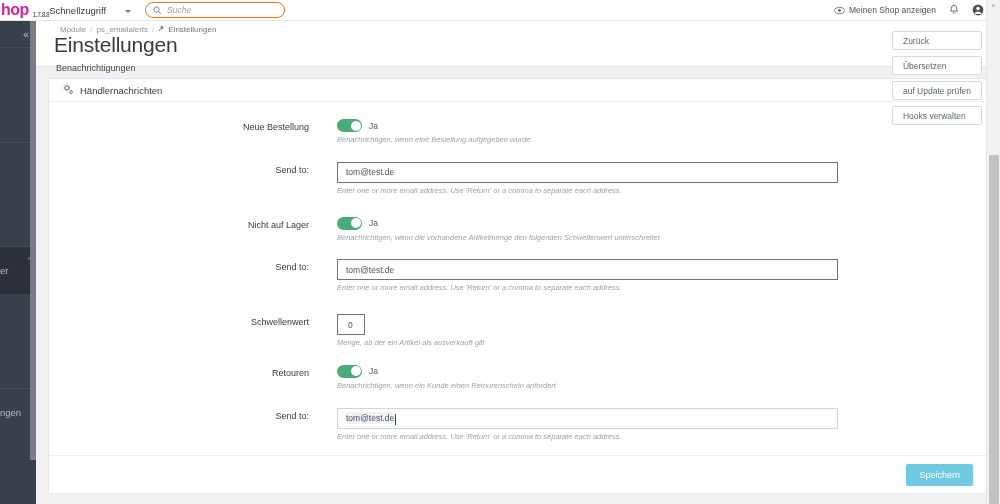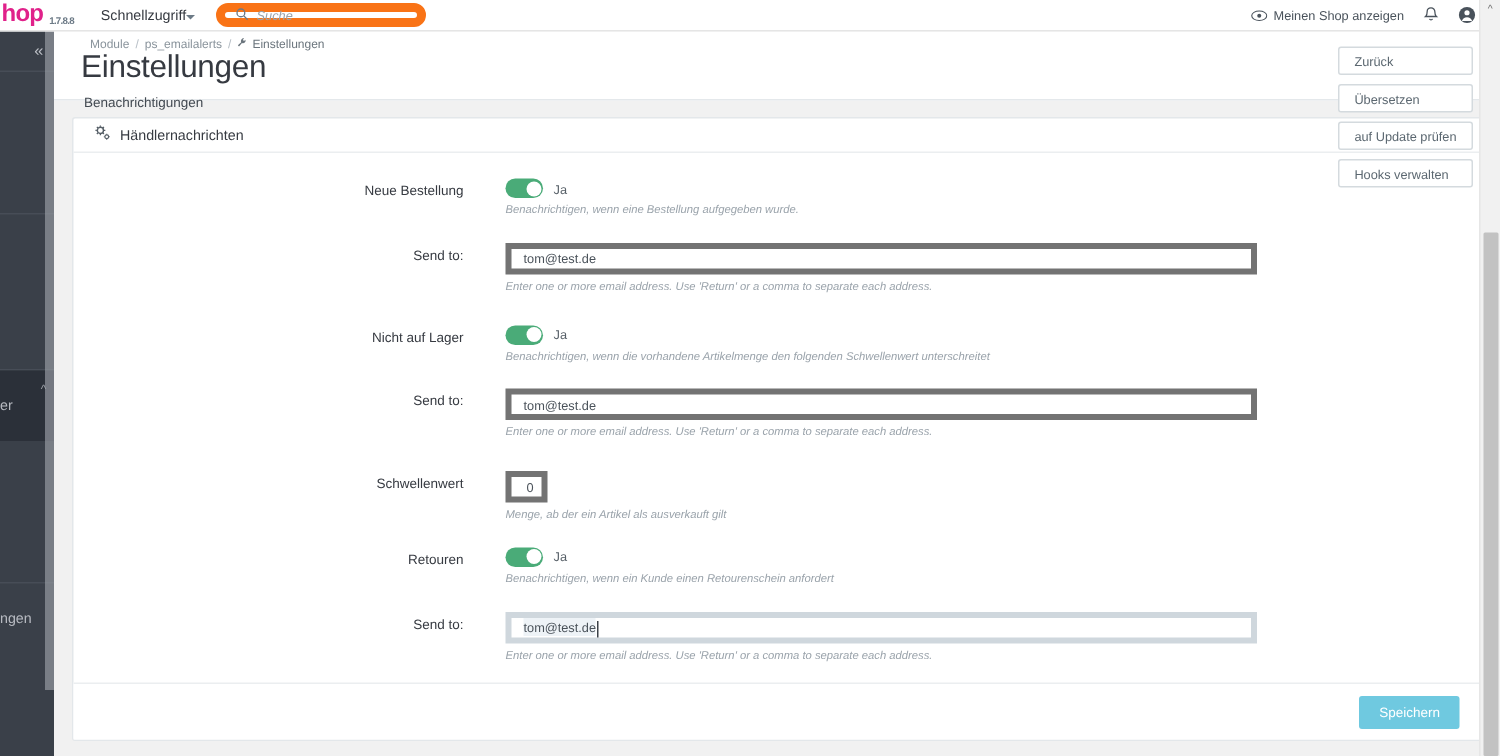--- a/index.html
+++ b/index.html
@@ -70,31 +70,31 @@
   .logo {
     font-size: 16px; font-weight: bold; color: #e0218a;
     letter-spacing: -.5px; margin-left: 0px; line-height: 1;
     padding-left: 1px;
   }
   .logo-ver {
     font-size: 6.5px; color: #6c7a86; margin-left: 4px;
     position: relative; top: 2px;
   }
   .quick {
-    font-size: 9.5px; color: #363a41; margin-left: 18px;
-    display: flex; align-items: center; gap: 0; cursor: pointer;
+    font-size: 9.5px; color: #363a41; margin-left: 0;
+    display: flex; align-items: center; gap: 19px; cursor: pointer;
   }
   .caret-d {
     width: 0; height: 0; border-left: 3px solid transparent;
     border-right: 3px solid transparent; border-top: 3.5px solid #6c7a86;
     position: relative; top: 1px;
   }
   .searchbox {
     margin-left: 14px; width: 140px; height: 16px;
-    border: 6px solid #f97316; border-radius: 9px;
+    border: 1px solid #f97316; border-radius: 9px;
     display: flex; align-items: center; padding: 0 7px; gap: 5px;
     background: #fff;
   }
   .search-ph { font-size: 8.5px; color: #9aa3ab; font-style: italic; }
   .topbar-right {
     margin-left: auto; display: flex; align-items: center;
     gap: 13px; padding-right: 16px;
   }
   .tb-link {
     font-size: 8.5px; color: #49525b;
@@ -172,21 +172,21 @@
     background: #4aab78; position: relative; cursor: pointer;
   }
   .toggle .knob {
     position: absolute; right: 1.5px; top: 1.5px;
     width: 10px; height: 10px; border-radius: 50%;
     background: #fff;
   }
   .toggle-lbl { font-size: 8.5px; color: #555e66; }
 
   .inp {
-    height: 21px; border: 4px solid #737373; border-radius: 0;
+    height: 21px; border: 1px solid #737373; border-radius: 0;
     background: #fff; font-size: 8.5px; color: #4a525a;
     display: flex; align-items: center; padding: 0 8px;
     width: 500px;
   }
   .inp.wide { width: 501px; }
   .inp.small { width: 28px; justify-content: flex-start; padding: 0 0 0 10px; }
   .inp.focused {
     border-color: #cfd7dd;
   }
   .inp.focused .txt {

